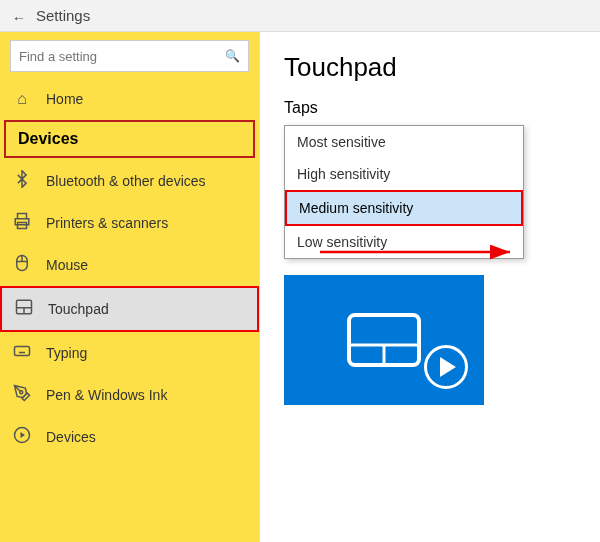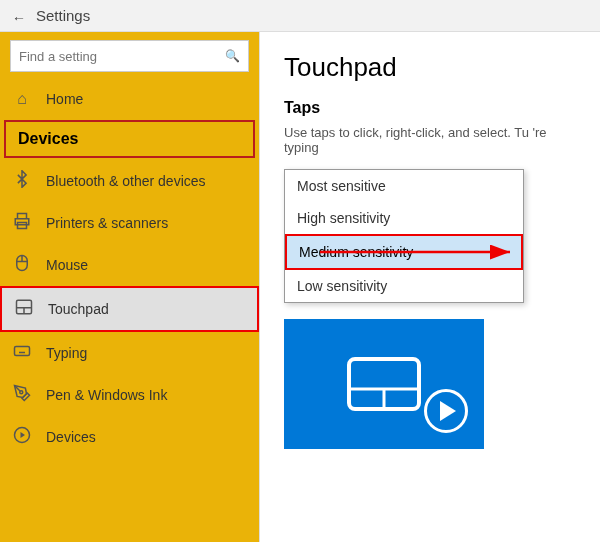--- a/index.html
+++ b/index.html
@@ -36,21 +36,21 @@
     
     .main {
       display: flex;
       flex: 1;
       overflow: hidden;
     }
 
     
     .sidebar {
       width: 260px;
-      background: #eab308;
+      background: #fde047;
       display: flex;
       flex-direction: column;
       border-right: 1px solid #ddd;
       overflow-y: auto;
     }
 
     .search-box {
       margin: 8px 10px;
       display: flex;
       align-items: center;
@@ -122,21 +122,21 @@
 
     .page-title {
       font-size: 26px;
       font-weight: 300;
       color: #000;
       margin-bottom: 16px;
     }
 
     .section-title {
       font-size: 16px;
-      font-weight: 700;
+      font-weight: 400;
       color: #000;
       margin-bottom: 8px;
     }
 
     .description {
       font-size: 13px;
       color: #555;
       margin-bottom: 14px;
       max-width: 320px;
     }
@@ -312,21 +312,20 @@
     </div>
 
   </div>
 
   <div class="content">
 
     <h1 class="page-title">Touchpad</h1>
 
     <h2 class="section-title">Taps</h2>
 
-    <p class="description">Use taps to click, right-click, and select. Tu 're typing</p>
 
     <div class="dropdown-container">
       <div class="dropdown-list">
 
         <div class="dropdown-item">Most sensitive</div>
         <div class="dropdown-item">High sensitivity</div>
         <div class="dropdown-item selected">Medium sensitivity</div>
         <div class="dropdown-item">Low sensitivity</div>
 
       </div>

